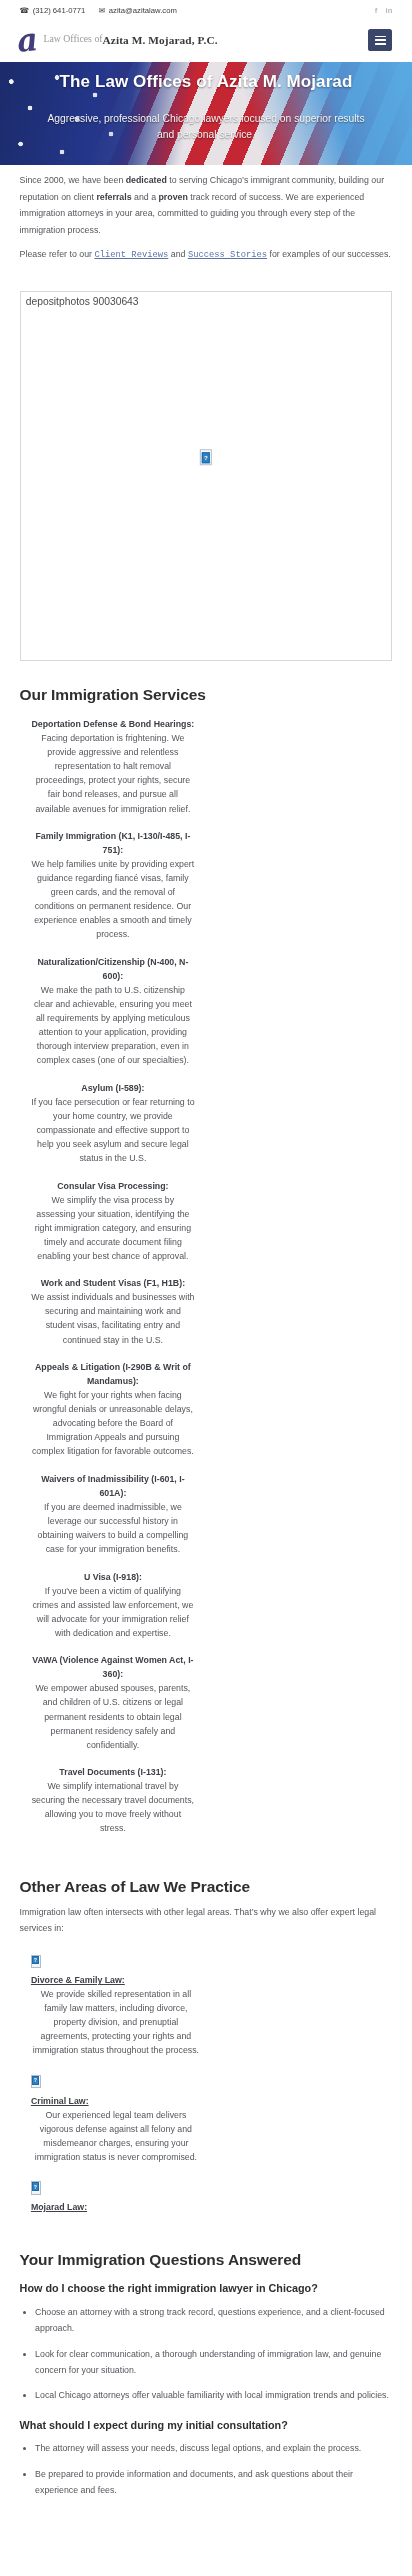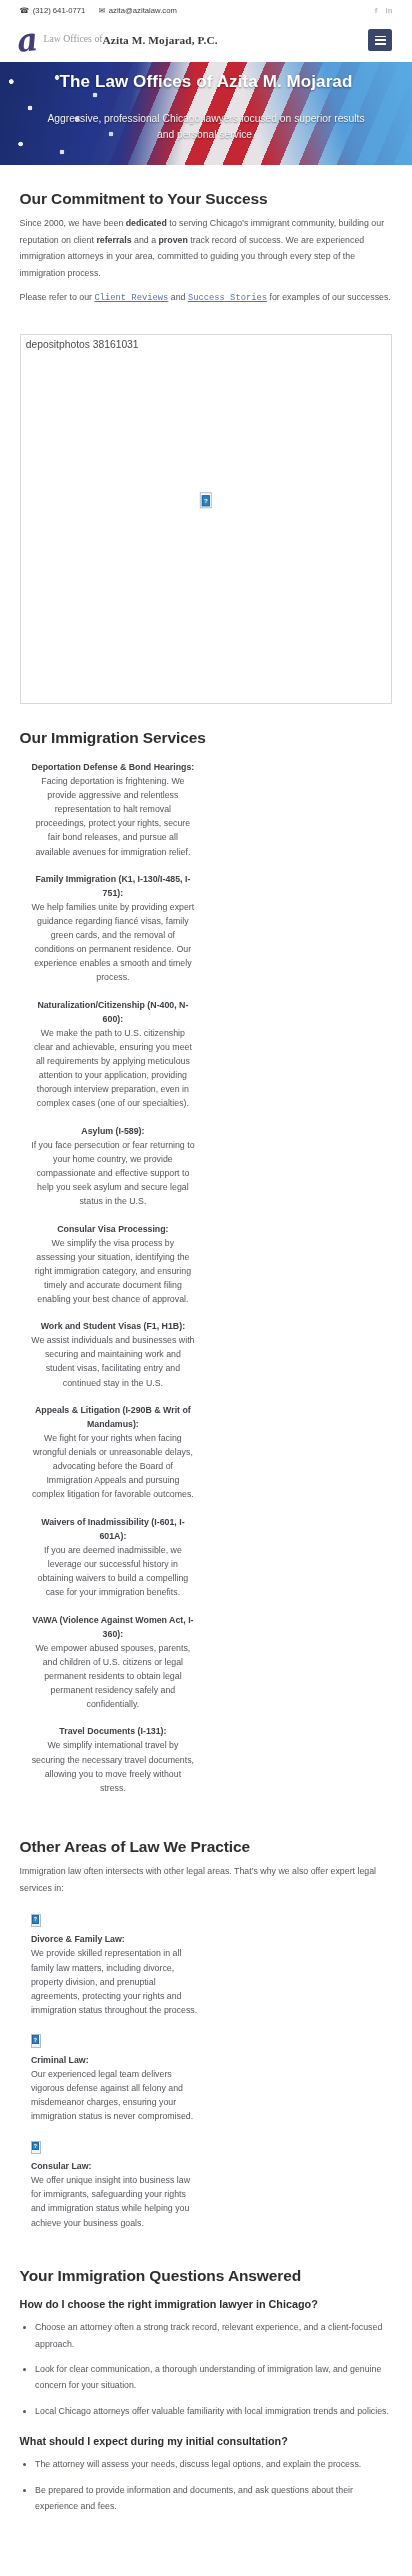--- a/index.html
+++ b/index.html
@@ -57,22 +57,22 @@
   .bimg.lg i{width:8.2px;height:10.8px;font-size:6.2px;}
   .img-placeholder .bimg{position:absolute;left:50%;top:45%;transform:translate(-50%,-50%);}
 
   .svc-list{margin:13.4px 0 0 11.3px;text-align:center;}
   .svc{width:164px;margin-bottom:13.4px;font-size:8.8px;line-height:1.6;}
   .svc b{display:block;color:#3d4046;font-weight:700;}
   .svc span{display:block;color:#54565c;}
 
   .oa-item{margin:17.5px 0 0 11.3px;width:170px;font-size:8.8px;line-height:1.6;}
   .oa-item .bimg{margin-bottom:5.2px;}
-  .oa-item b{display:block;color:#3d4046;font-weight:700;}
-  .oa-item span{display:block;color:#54565c;}
+  .oa-item b{display:block;color:#3d4046;font-weight:700;text-decoration:underline;}
+  .oa-item span{display:block;color:#54565c;text-align:center;}
 
   h3.faq-q{font-size:10.8px;font-weight:700;color:#2e2f31;margin:13.4px 0 5.2px 0;}
   ul.faq-ul{margin:9.3px 0 15.5px 0;padding-left:15.5px;}
   ul.faq-ul li{font-size:8.8px;line-height:1.85;margin-bottom:9.3px;color:#54565c;}
 </style>
 </head>
 <body>
 
 <div class="topbar">
   <div class="topbar-left">
@@ -106,26 +106,25 @@
   </button>
 </div>
 
 <div class="hero">
   <h1>The Law Offices of Azita M. Mojarad</h1>
   <p>Aggressive, professional Chicago lawyers focused on superior results and personal service.</p>
 </div>
 
 <div class="container">
 
-  <h2 class="sec">Our Commitment to Your Success</h2>
   <p class="lede"><span>Since 2000, we have been </span><strong>dedicated</strong><span> to serving Chicago’s immigrant community, building our reputation on client </span><strong>referrals</strong><span> and a </span><strong>proven</strong><span> track record of success. We are experienced immigration attorneys in your area, committed to guiding you through every step of the immigration process.</span></p>
   <p class="lede refer"><span>Please refer to our </span><a href="#" class="tlink">Client Reviews</a><span> and </span><a href="#" class="tlink">Success Stories</a><span> for examples of our successes.</span></p>
 
   <div class="img-placeholder">
-    <span class="ph-alt">depositphotos 38161031</span>
+    <span class="ph-alt">depositphotos 90030643</span>
     <span class="bimg lg">
         <i>?</i>
       </span>
   </div>
 
   <h2 class="sec">Our Immigration Services</h2>
   <div class="svc-list" id="services-list">
       <div class="svc">
         <b>Deportation Defense &amp; Bond Hearings:</b>
         <span>Facing deportation is frightening. We provide aggressive and relentless representation to halt removal proceedings, protect your rights, secure fair bond releases, and pursue all available avenues for immigration relief.</span>
@@ -150,20 +149,24 @@
         <b>Work and Student Visas (F1, H1B):</b>
         <span>We assist individuals and businesses with securing and maintaining work and student visas, facilitating entry and continued stay in the U.S.</span>
       </div>
       <div class="svc">
         <b>Appeals &amp; Litigation (I-290B &amp; Writ of Mandamus):</b>
         <span>We fight for your rights when facing wrongful denials or unreasonable delays, advocating before the Board of Immigration Appeals and pursuing complex litigation for favorable outcomes.</span>
       </div>
       <div class="svc">
         <b>Waivers of Inadmissibility (I-601, I-601A):</b>
         <span>If you are deemed inadmissible, we leverage our successful history in obtaining waivers to build a compelling case for your immigration benefits.</span>
+      </div>
+      <div class="svc">
+        <b>U Visa (I-918):</b>
+        <span>If you've been a victim of qualifying crimes and assisted law enforcement, we will advocate for your immigration relief with dedication and expertise.</span>
       </div>
       <div class="svc">
         <b>VAWA (Violence Against Women Act, I-360):</b>
         <span>We empower abused spouses, parents, and children of U.S. citizens or legal permanent residents to obtain legal permanent residency safely and confidentially.</span>
       </div>
       <div class="svc">
         <b>Travel Documents (I-131):</b>
         <span>We simplify international travel by securing the necessary travel documents, allowing you to move freely without stress.</span>
       </div>
     </div>
@@ -182,30 +185,29 @@
         <span class="bimg">
           <i>?</i>
         </span>
         <b>Criminal Law:</b>
         <span>Our experienced legal team delivers vigorous defense against all felony and misdemeanor charges, ensuring your immigration status is never compromised.</span>
       </div>
       <div class="oa-item">
         <span class="bimg">
           <i>?</i>
         </span>
-        <b>Consular Law:</b>
-        <span>We offer unique insight into business law for immigrants, safeguarding your rights and immigration status while helping you achieve your business goals.</span>
+        <b>Mojarad Law:</b>
       </div>
     </div>
 
   <h2 class="sec" style="margin-top:37px;margin-bottom:2.1px">Your Immigration Questions Answered</h2>
   <div id="faq-list">
       <h3 class="faq-q">How do I choose the right immigration lawyer in Chicago?</h3>
       <ul class="faq-ul">
-        <li>Choose an attorney often a strong track record, relevant experience, and a client-focused approach.</li>
+        <li>Choose an attorney with a strong track record, questions experience, and a client-focused approach.</li>
         <li>Look for clear communication, a thorough understanding of immigration law, and genuine concern for your situation.</li>
         <li>Local Chicago attorneys offer valuable familiarity with local immigration trends and policies.</li>
       </ul>
       <h3 class="faq-q">What should I expect during my initial consultation?</h3>
       <ul class="faq-ul">
         <li>The attorney will assess your needs, discuss legal options, and explain the process.</li>
         <li>Be prepared to provide information and documents, and ask questions about their experience and fees.</li>
       </ul>
     </div>
 

